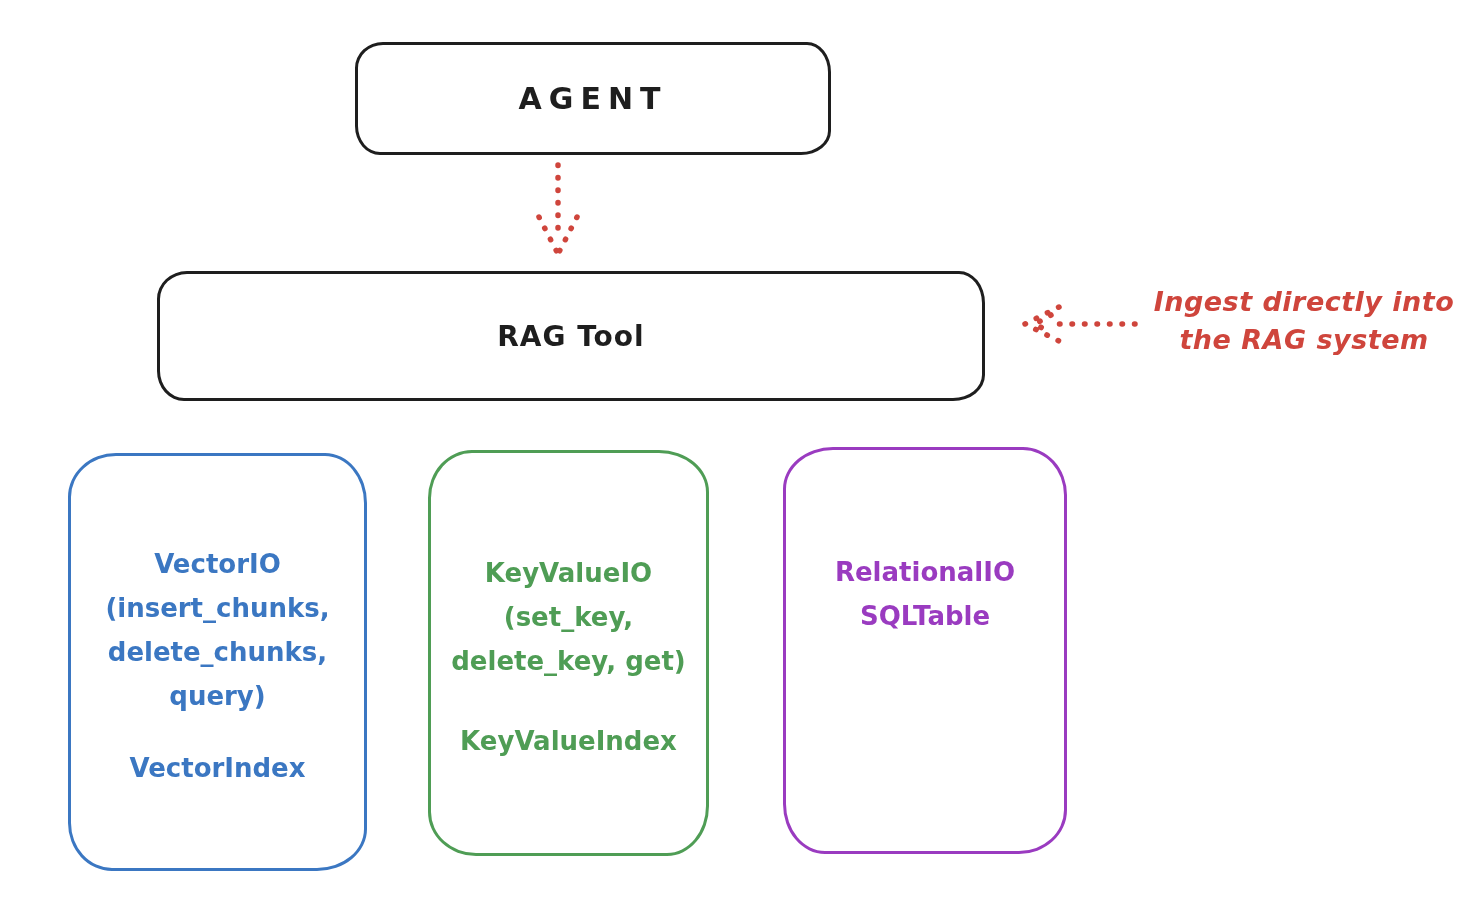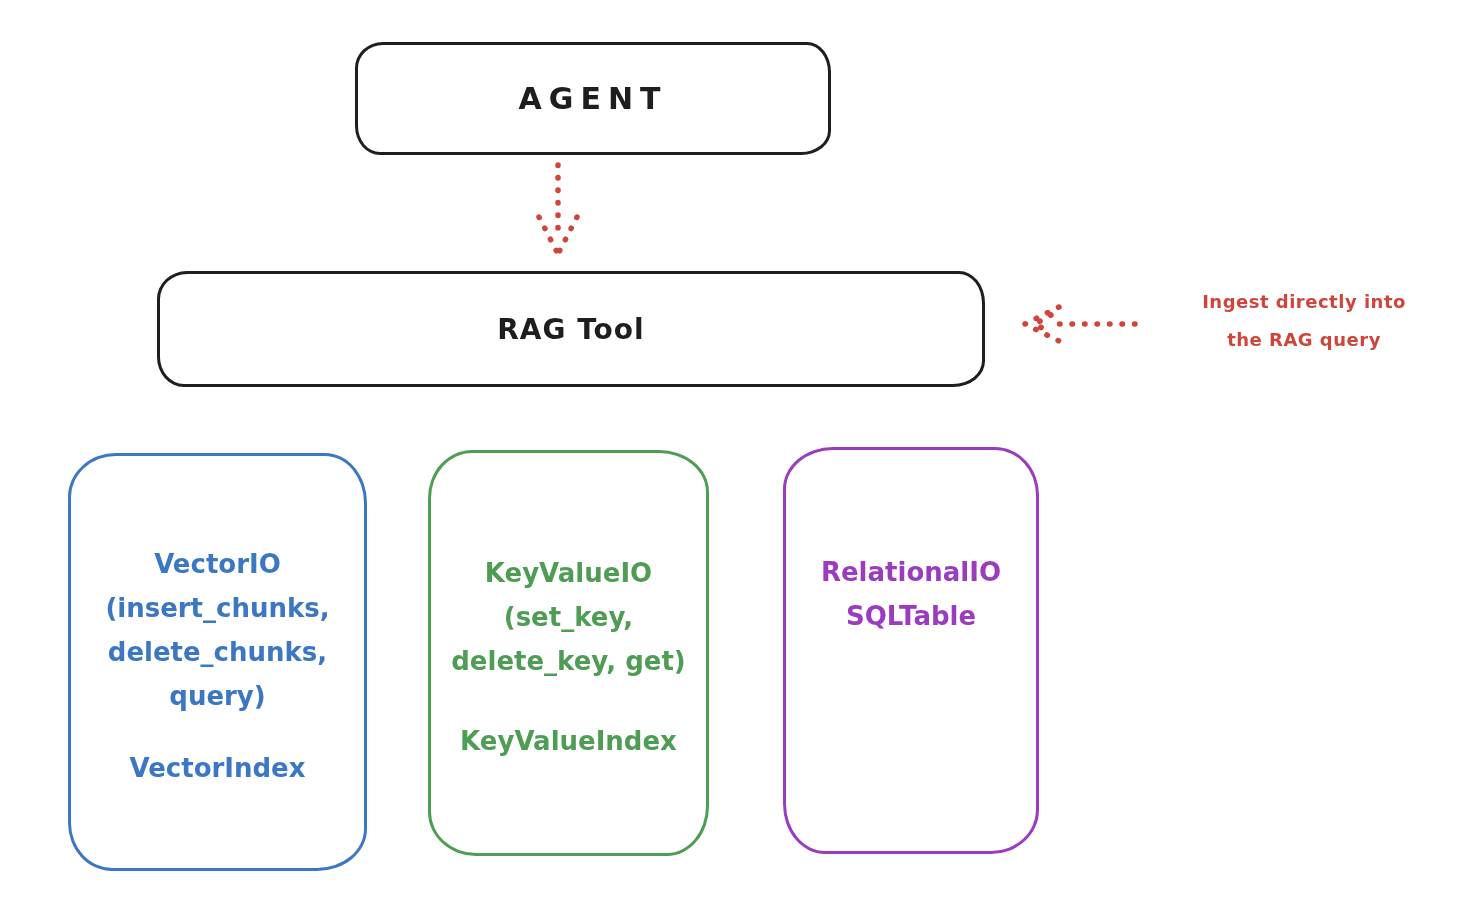--- a/index.html
+++ b/index.html
@@ -20,21 +20,21 @@
     align-items: center;
     justify-content: center;
     box-sizing: border-box;
   }
   .agent-node {
     left: 355px; top: 42px; width: 476px; height: 113px;
     border-radius: 28px 24px 30px 25px / 26px 30px 24px 29px;
     font-size: 30px; font-weight: 700; letter-spacing: 7px;
   }
   .rag-node {
-    left: 157px; top: 271px; width: 828px; height: 116px;
+    left: 157px; top: 271px; width: 828px; height: 130px;
     border-radius: 30px 26px 32px 27px / 28px 32px 26px 30px;
     font-size: 28px; font-weight: 600; letter-spacing: 1px;
   }
   .store-node {
     position: absolute;
     border: 3px solid;
     background: #ffffff;
     box-sizing: border-box;
     text-align: center;
     font-weight: 600;
@@ -45,39 +45,40 @@
     left: 68px; top: 453px; width: 299px; height: 418px;
     border-color: #3b77c2; color: #3b77c2;
     border-radius: 48px 42px 50px 44px / 44px 50px 42px 48px;
   }
   .store-green {
     left: 428px; top: 450px; width: 281px; height: 406px;
     border-color: #4f9d55; color: #4f9d55;
     border-radius: 44px 50px 42px 48px / 48px 42px 50px 44px;
   }
   .store-purple {
-    left: 783px; top: 447px; width: 256px; height: 407px;
+    left: 783px; top: 447px; width: 284px; height: 407px;
     border-color: #9a3bc0; color: #9a3bc0;
     border-radius: 50px 44px 48px 42px / 42px 48px 44px 50px;
   }
   .store-text-blue   { padding-top: 86px; }
   .store-text-green  { padding-top: 98px; }
   .store-text-purple { padding-top: 100px; }
   .index-label-blue   { margin-top: 28px; }
   .index-label-green  { margin-top: 36px; }
   .index-label-purple { }
   .ingest-note {
     position: absolute;
     left: 1128px; top: 283px; width: 352px;
     text-align: center;
     color: #cf453c;
-    font-size: 18px;
+    font-size: 27px;
     font-weight: 700;
     line-height: 38px;
     letter-spacing: 0.5px;
+    font-style: italic;
   }
   .arrow-down { position: absolute; left: 528px; top: 160px; }
   .arrow-left { position: absolute; left: 1015px; top: 301px; }
   .dotted {
     fill: none;
     stroke: #cf453c;
     stroke-width: 5.5;
     stroke-linecap: round;
     stroke-dasharray: 0.5 12;
   }
@@ -102,21 +103,21 @@
   </div>
 
   <svg class="arrow-left" width="126" height="46" viewBox="0 0 126 46">
     <path class="dotted" d="M120 23 L44 23"></path>
     <path class="dotted" d="M44 6 L10 23 L44 40"></path>
     <path class="dotted" d="M36 14 L20 23 L36 32"></path>
   </svg>
 
   <div class="ingest-note">
     <div>Ingest directly into</div>
-    <div>the RAG query</div>
+    <div>the RAG system</div>
   </div>
 
   <div class="store-node store-blue">
     <div class="store-text-blue">
       <div>VectorIO</div>
       <div>(insert_chunks,</div>
       <div>delete_chunks,</div>
       <div>query)</div>
     </div>
     <div class="index-label-blue">VectorIndex</div>

